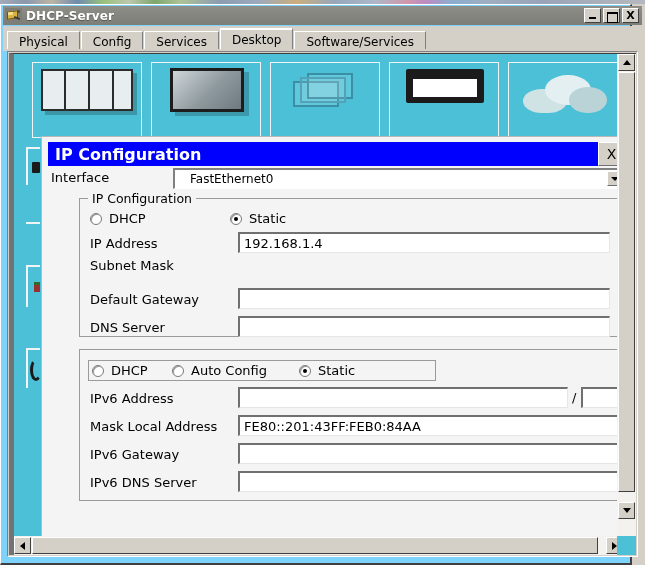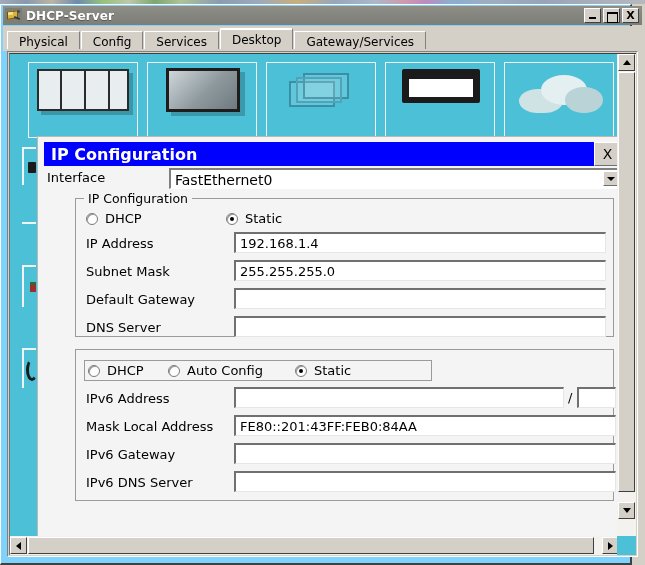--- a/index.html
+++ b/index.html
@@ -135,21 +135,21 @@
     position: absolute; left: 6px; top: 46px; width: 631px; height: 506px;
     background: #d4d0c8;
     border-top: 1px solid #808080;
     border-left: 1px solid #808080;
     border-right: 1px solid #ffffff;
     border-bottom: 1px solid #ffffff;
   }
   .content-inner {
     position: absolute; left: 1px; top: 1px; right: 1px; bottom: 1px;
     border-top: 1px solid #404040;
-    border-left: 1px solid #737373;
+    border-left: 5px solid #737373;
     background: #d4d0c8;
     overflow: hidden;
   }
 
   
   .desktop {
     position: absolute; left: 0; top: 0; width: 610px; height: 484px;
     background: #4cc0d7;
     overflow: hidden;
   }
@@ -233,21 +233,21 @@
     position: absolute; left: 3px; top: 2px; font-size: 13px; color:#000;
     font-family: "DejaVu Sans","Liberation Sans",sans-serif;
   }
   .combo {
     position: absolute; left: 125px; top: 0; width: 452px; height: 21px;
     background: #ffffff;
     border-top: 2px solid #808080; border-left: 2px solid #808080;
     border-right: 1px solid #ffffff; border-bottom: 1px solid #ffffff;
   }
   .combo-val {
-    position: absolute; left: 4px; top: 2px; font-size: 14px; color:#000;
+    position: absolute; left: 15px; top: 2px; font-size: 12px; color:#000;
     font-family: "DejaVu Sans","Liberation Sans",sans-serif;
   }
   .combo-arrow {
     position: absolute; right: 1px; top: 1px; width: 16px; height: 15px;
     background: #d4d0c8;
     border-top: 1px solid #ffffff; border-left: 1px solid #ffffff;
     border-right: 1px solid #707070; border-bottom: 1px solid #707070;
     display: flex; align-items: center; justify-content: center;
   }
   .arrow-down {
@@ -381,21 +381,21 @@
         <div class="tab">
             <span>Config</span>
           </div>
         <div class="tab">
             <span>Services</span>
           </div>
         <div class="tab active">
             <span>Desktop</span>
           </div>
         <div class="tab">
-            <span>Gateway/Services</span>
+            <span>Software/Services</span>
           </div>
       </div>
       <div class="tabstrip-underline"></div>
     </div>
 
     <div class="content-outer">
       <div class="content-inner">
 
         <div class="desktop">
 
@@ -479,25 +479,22 @@
                 </div>
               </div>
 
               <div class="field-row" style="left:10px; top:33px; width:520px;">
                 <div class="field-label">IP Address</div>
                 <div class="textbox" style="left:148px; top:0; width:372px;">
                   <div class="val">192.168.1.4</div>
                 </div>
               </div>
 
-              <div class="field-row" style="left:10px; top:61px; width:520px;">
+              <div class="field-row" style="left:10px; top:55px; width:520px;">
                 <div class="field-label">Subnet Mask</div>
-                <div class="textbox" style="left:148px; top:0; width:372px;">
-                  <div class="val">255.255.255.0</div>
-                </div>
               </div>
 
               <div class="field-row" style="left:10px; top:117px; width:520px;">
                 <div class="field-label">DNS Server</div>
                 <div class="textbox" style="left:148px; top:0; width:372px;">
                   <div class="val"></div>
                 </div>
               </div>
 
               <div class="field-row" style="left:10px; top:89px; width:520px;">

